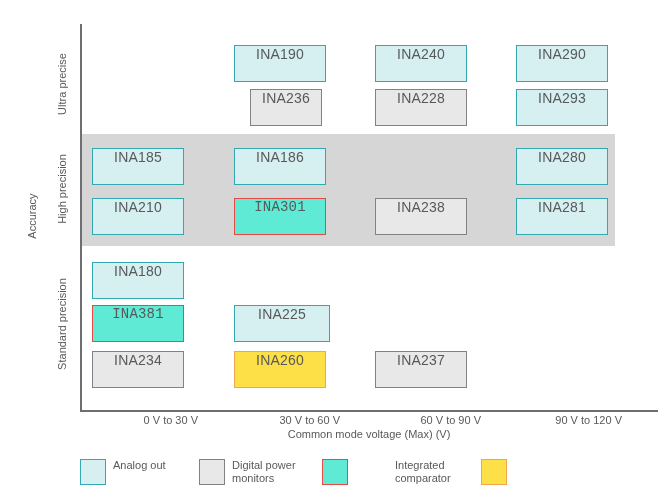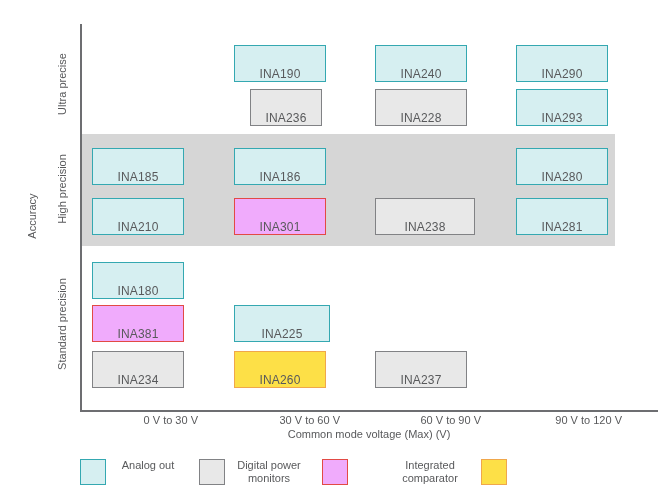--- a/index.html
+++ b/index.html
@@ -90,29 +90,29 @@
     background: #d6d6d6;
   }
 
   
   .part-box {
     position: absolute;
     box-sizing: border-box;
     border-width: 1.5px;
     border-style: solid;
     display: flex;
-    align-items: flex-end;
+    align-items: flex-start;
     justify-content: center;
-    font-size: 12px;
+    font-size: 14px;
     color: #58595b;
     letter-spacing: 0.2px;
   }
   .cat-analog   { background: #d6eff1; border-color: #34a8b1; }
   .cat-digital  { background: #e8e8e8; border-color: #818285; }
-  .cat-comparator { background: #f0abfc; border-color: #e24a45; }
+  .cat-comparator { background: #5eead4; border-color: #e24a45; font-family: Liberation Mono, monospace; }
   .cat-shunt    { background: #fde047; border-color: #f0a74b; }
 
   
   #legend {
     position: absolute;
     left: 80px;
     top: 458px;
     width: 420px;
     display: flex;
     align-items: flex-start;
@@ -130,21 +130,20 @@
     height: 26px;
     border-width: 1.5px;
     border-style: solid;
     flex: 0 0 auto;
     margin-top: 1px;
   }
   .legend-label {
     font-size: 11px;
     color: #58595b;
     line-height: 13px;
-    text-align: center;
     padding-top: 1px;
   }
 </style>
 </head>
 <body>
 
 <div id="chart-root">
 
   <div id="band-high-precision"></div>
 
@@ -191,21 +190,21 @@
       </div>
       <div class="part-box cat-analog" style="left: 92px; top: 198px; width: 92px; height: 37px;">
         <span>INA210</span>
       </div>
       <div class="part-box cat-analog" style="left: 234px; top: 148px; width: 92px; height: 37px;">
         <span>INA186</span>
       </div>
       <div class="part-box cat-comparator" style="left: 234px; top: 198px; width: 92px; height: 37px;">
         <span>INA301</span>
       </div>
-      <div class="part-box cat-digital" style="left: 375px; top: 198px; width: 100px; height: 37px;">
+      <div class="part-box cat-digital" style="left: 375px; top: 198px; width: 92px; height: 37px;">
         <span>INA238</span>
       </div>
       <div class="part-box cat-analog" style="left: 516px; top: 148px; width: 92px; height: 37px;">
         <span>INA280</span>
       </div>
       <div class="part-box cat-analog" style="left: 516px; top: 198px; width: 92px; height: 37px;">
         <span>INA281</span>
       </div>
       <div class="part-box cat-analog" style="left: 92px; top: 262px; width: 92px; height: 37px;">
         <span>INA180</span>

